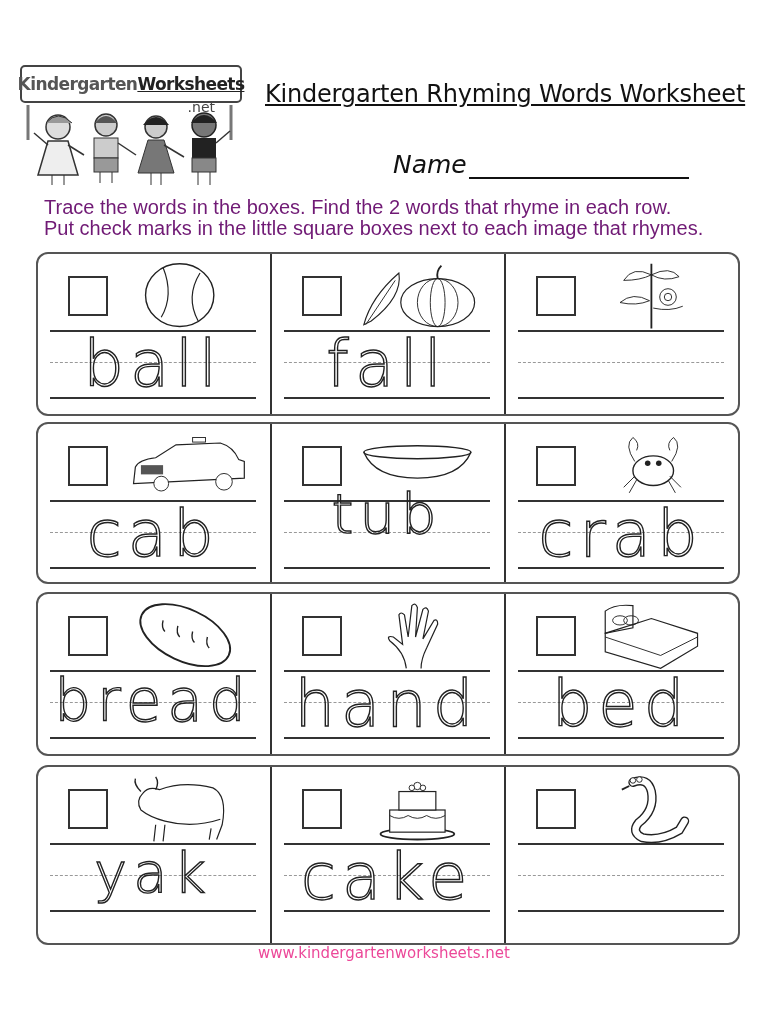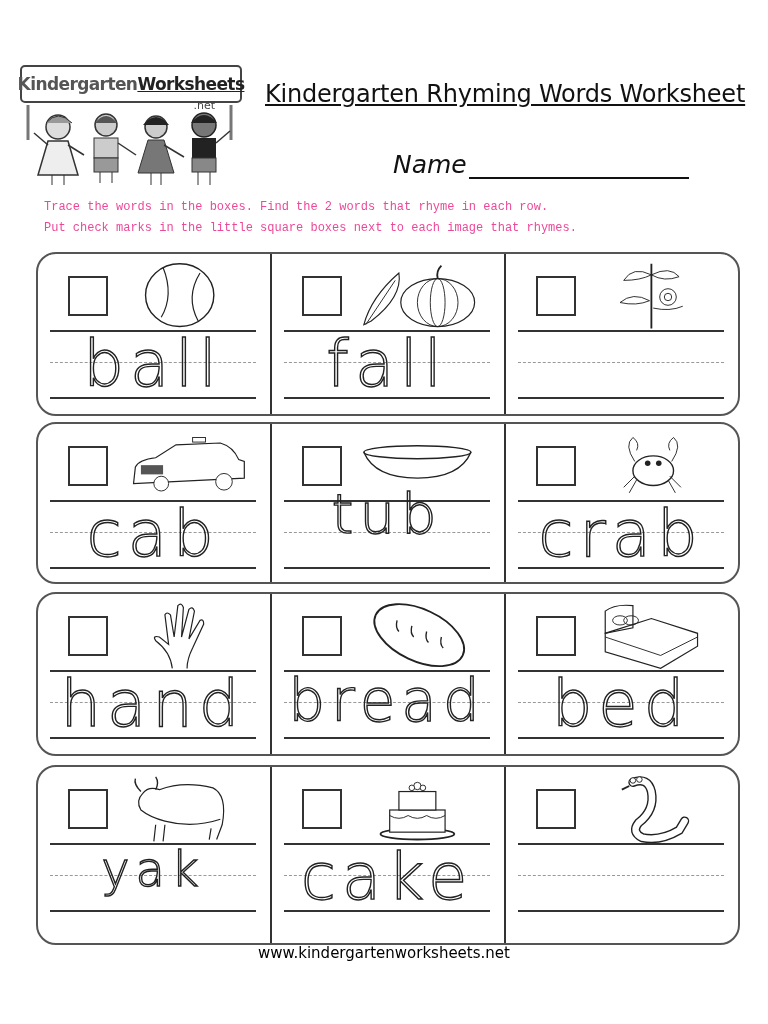--- a/index.html
+++ b/index.html
@@ -1,37 +1,37 @@
 <!DOCTYPE html>
 <html><head>
 <meta charset="utf-8">
 <style>
   html,body{margin:0;padding:0;background:#fff;}
   body{width:768px;height:1024px;position:relative;overflow:hidden;font-family:"DejaVu Sans",sans-serif;color:#111;}
   .logo{position:absolute;left:18px;top:55px;width:225px;height:135px;}
   .logo-sign{position:absolute;left:2px;top:10px;width:218px;height:34px;border:2px solid #444;border-radius:5px;background:#fff;display:flex;align-items:center;justify-content:center;}
   .logo-text{font-family:"DejaVu Sans",sans-serif;font-weight:bold;font-size:17px;letter-spacing:-0.6px;color:#555;}
   .logo-text b{color:#222;text-decoration:underline;}
-  .logo-net{position:absolute;right:28px;top:44px;font-size:11px;color:#444;text-align:center;}
+  .logo-net{position:absolute;right:28px;top:44px;font-size:14px;color:#444;text-align:center;}
   .logo-kids{position:absolute;left:0;top:50px;}
   .title{position:absolute;left:265px;top:80px;font-size:24px;color:#111;letter-spacing:-0.2px;text-decoration:underline;}
   .name-row{position:absolute;left:393px;top:150px;display:flex;align-items:flex-end;font-style:italic;}
   .name-label{font-size:25px;}
   .name-line{width:220px;border-bottom:2px solid #111;margin-left:2px;height:26px;}
-  .instr{position:absolute;left:44px;top:197px;font-family:Liberation Mono, monospace;font-size:12px;line-height:21px;color:#ec4899;}
-  .row{position:absolute;left:36px;width:700px;border:2px solid #555;border-radius:20px;display:flex;overflow:hidden;background:#fff;}
+  .instr{position:absolute;left:44px;top:197px;font-family:Liberation Sans, sans-serif;font-size:20px;line-height:21px;color:#701a75;}
+  .row{position:absolute;left:36px;width:700px;border:2px solid #555;border-radius:12px;display:flex;overflow:hidden;background:#fff;}
   .cell{flex:1;position:relative;border-right:2px solid #333;}
   .cell:last-child{border-right:none;}
   .checkbox{position:absolute;left:30px;top:22px;width:36px;height:36px;border:2px solid #333;background:#fff;cursor:pointer;}
   .pic{position:absolute;left:90px;top:6px;width:120px;height:74px;}
   .line-top{position:absolute;left:12px;right:14px;height:0;border-top:2px solid #333;}
   .line-mid{position:absolute;left:12px;right:14px;height:0;border-top:1.5px dashed #999;}
   .line-bot{position:absolute;left:12px;right:14px;height:0;border-top:2px solid #333;}
   .trace{position:absolute;left:14px;right:16px;text-align:center;font-family:"DejaVu Sans",sans-serif;font-weight:200;color:transparent;-webkit-text-stroke:1.4px #222;letter-spacing:6px;line-height:1;}
-  .footer{position:absolute;left:0;width:768px;top:944px;text-align:center;font-size:15px;color:#000000;}
+  .footer{position:absolute;left:0;width:768px;top:944px;text-align:center;font-size:15px;color:#ec4899;}
 </style>
 </head>
 <body>
 
 <div class="logo">
   <div class="logo-sign">
     <span class="logo-text"><span>Kindergarten</span><b>Worksheets</b></span>
   </div>
   <span class="logo-net">.net</span>
   <svg class="logo-kids" width="225" height="85" viewBox="0 0 225 85">
@@ -167,37 +167,37 @@
         <div class="line-top" style="top:76px"></div>
         <div class="line-mid" style="top:108px"></div>
         <div class="line-bot" style="top:143px"></div>
         <div class="trace" style="top:78px;font-size:64px">crab</div>
       </div>
     </div>
     <div class="row" style="top: 592px; height: 160px;">
       <div class="cell">
         <div class="checkbox"></div>
         <svg class="pic" viewBox="0 0 130 80">
-          <path d="M48 74 Q46 56 30 44 Q26 38 34 40 L44 48 L40 16 Q42 12 46 16 L50 40 L54 6 Q58 2 60 8 L58 40 L66 10 Q70 6 72 12 L66 42 L78 22 Q82 20 82 26 L70 52 Q64 64 64 74" fill="none" stroke="#222" stroke-width="1.3"></path>
-        </svg>
-        <div class="line-top" style="top:76px"></div>
-        <div class="line-mid" style="top:108px"></div>
-        <div class="line-bot" style="top:143px"></div>
-        <div class="trace" style="top:78px;font-size:64px">hand</div>
-      </div>
-      <div class="cell">
-        <div class="checkbox"></div>
-        <svg class="pic" viewBox="0 0 130 80">
           <ellipse cx="62" cy="38" rx="52" ry="28" transform="rotate(25 62 38)" fill="none" stroke="#222" stroke-width="2"></ellipse>
           <path d="M38 22 Q36 30 40 34 M54 28 Q52 36 56 40 M70 34 Q68 42 72 46 M86 40 Q84 48 88 52" stroke="#222" fill="none" stroke-width="1.5"></path>
         </svg>
         <div class="line-top" style="top:76px"></div>
         <div class="line-mid" style="top:108px"></div>
         <div class="line-bot" style="top:143px"></div>
         <div class="trace" style="top:78px;font-size:58px">bread</div>
+      </div>
+      <div class="cell">
+        <div class="checkbox"></div>
+        <svg class="pic" viewBox="0 0 130 80">
+          <path d="M48 74 Q46 56 30 44 Q26 38 34 40 L44 48 L40 16 Q42 12 46 16 L50 40 L54 6 Q58 2 60 8 L58 40 L66 10 Q70 6 72 12 L66 42 L78 22 Q82 20 82 26 L70 52 Q64 64 64 74" fill="none" stroke="#222" stroke-width="1.3"></path>
+        </svg>
+        <div class="line-top" style="top:76px"></div>
+        <div class="line-mid" style="top:108px"></div>
+        <div class="line-bot" style="top:143px"></div>
+        <div class="trace" style="top:78px;font-size:64px">hand</div>
       </div>
       <div class="cell">
         <div class="checkbox"></div>
         <svg class="pic" viewBox="0 0 130 80">
           <path d="M10 12 Q20 4 40 6 L40 30 L10 36 Z" fill="none" stroke="#222" stroke-width="1.3"></path>
           <path d="M10 36 L10 56 L70 74 L110 50 L110 36 L60 20 L10 36 Z" fill="none" stroke="#222" stroke-width="1.3"></path>
           <path d="M10 40 L70 60 L110 40" fill="none" stroke="#222"></path>
           <ellipse cx="26" cy="22" rx="8" ry="5" fill="none" stroke="#222"></ellipse>
           <ellipse cx="38" cy="22" rx="8" ry="5" fill="none" stroke="#222"></ellipse>
         </svg>
@@ -210,21 +210,21 @@
     <div class="row" style="top: 765px; height: 176px;">
       <div class="cell">
         <div class="checkbox"></div>
         <svg class="pic" viewBox="0 0 130 80">
           <path d="M16 22 Q22 14 34 18 Q60 8 92 16 Q108 24 102 56 L96 72 M90 60 L88 72 M40 56 L38 74 M30 56 L28 74 M16 22 Q8 30 14 40 Q24 48 40 52 Q70 60 100 50" fill="none" stroke="#222" stroke-width="1.3"></path>
           <path d="M14 20 Q6 12 8 6 M30 18 Q34 10 30 4" stroke="#222" fill="none" stroke-width="1.5"></path>
         </svg>
         <div class="line-top" style="top:76px"></div>
         <div class="line-mid" style="top:108px"></div>
         <div class="line-bot" style="top:143px"></div>
-        <div class="trace" style="top:78px;font-size:48px">yak</div>
+        <div class="trace" style="top:78px;font-size:56px">yak</div>
       </div>
       <div class="cell">
         <div class="checkbox"></div>
         <svg class="pic" viewBox="0 0 130 80">
           <ellipse cx="60" cy="66" rx="40" ry="6" fill="#fff" stroke="#222" stroke-width="2"></ellipse>
           <rect x="30" y="40" width="60" height="24" fill="#fff" stroke="#222" stroke-width="1.3"></rect>
           <rect x="40" y="20" width="40" height="20" fill="#fff" stroke="#222" stroke-width="1.3"></rect>
           <circle cx="60" cy="14" r="4" fill="#fff" stroke="#222"></circle>
           <circle cx="54" cy="16" r="3" fill="#fff" stroke="#222"></circle>
           <circle cx="66" cy="16" r="3" fill="#fff" stroke="#222"></circle>

